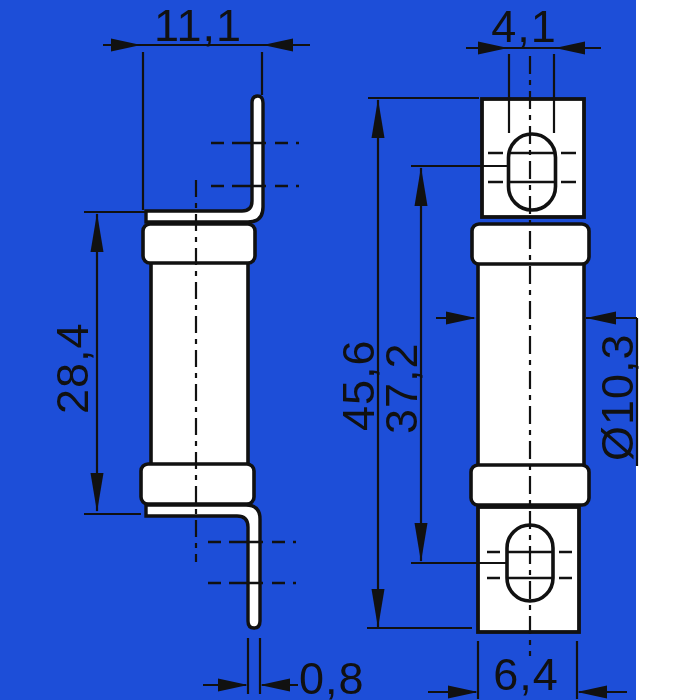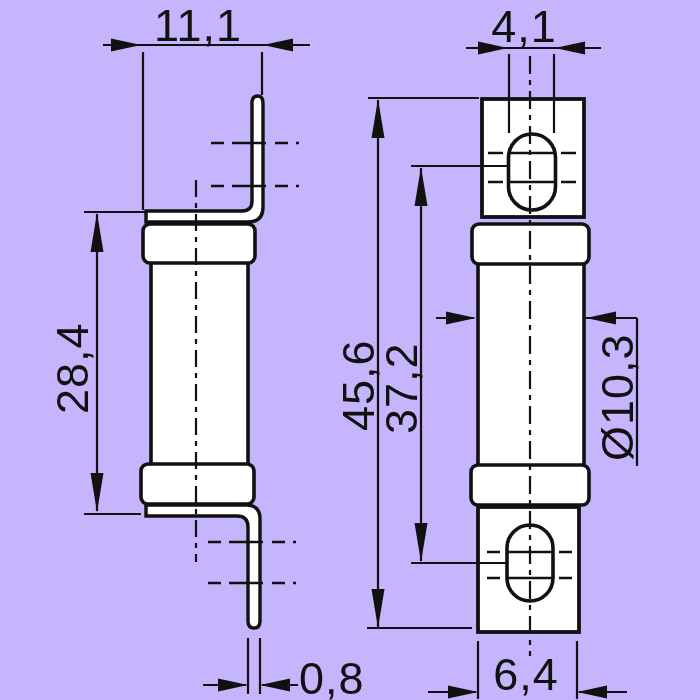--- a/index.html
+++ b/index.html
@@ -1,17 +1,17 @@
 <!DOCTYPE html>
 <html><head>
 <meta charset="utf-8">
 <style>
   html,body{margin:0;padding:0;background:#ffffff;}
   .stage{
-    position:relative;width:700px;height:700px;background:#c4b5fd;
+    position:relative;width:636px;height:700px;background:#1d4ed8;
     font-family:"Liberation Sans", sans-serif;
   }
   svg{display:block;}
   text{
     font-family:"Liberation Sans", sans-serif;
     font-size:45px;
     fill:#111;
     letter-spacing:1px;
   }
 </style>

